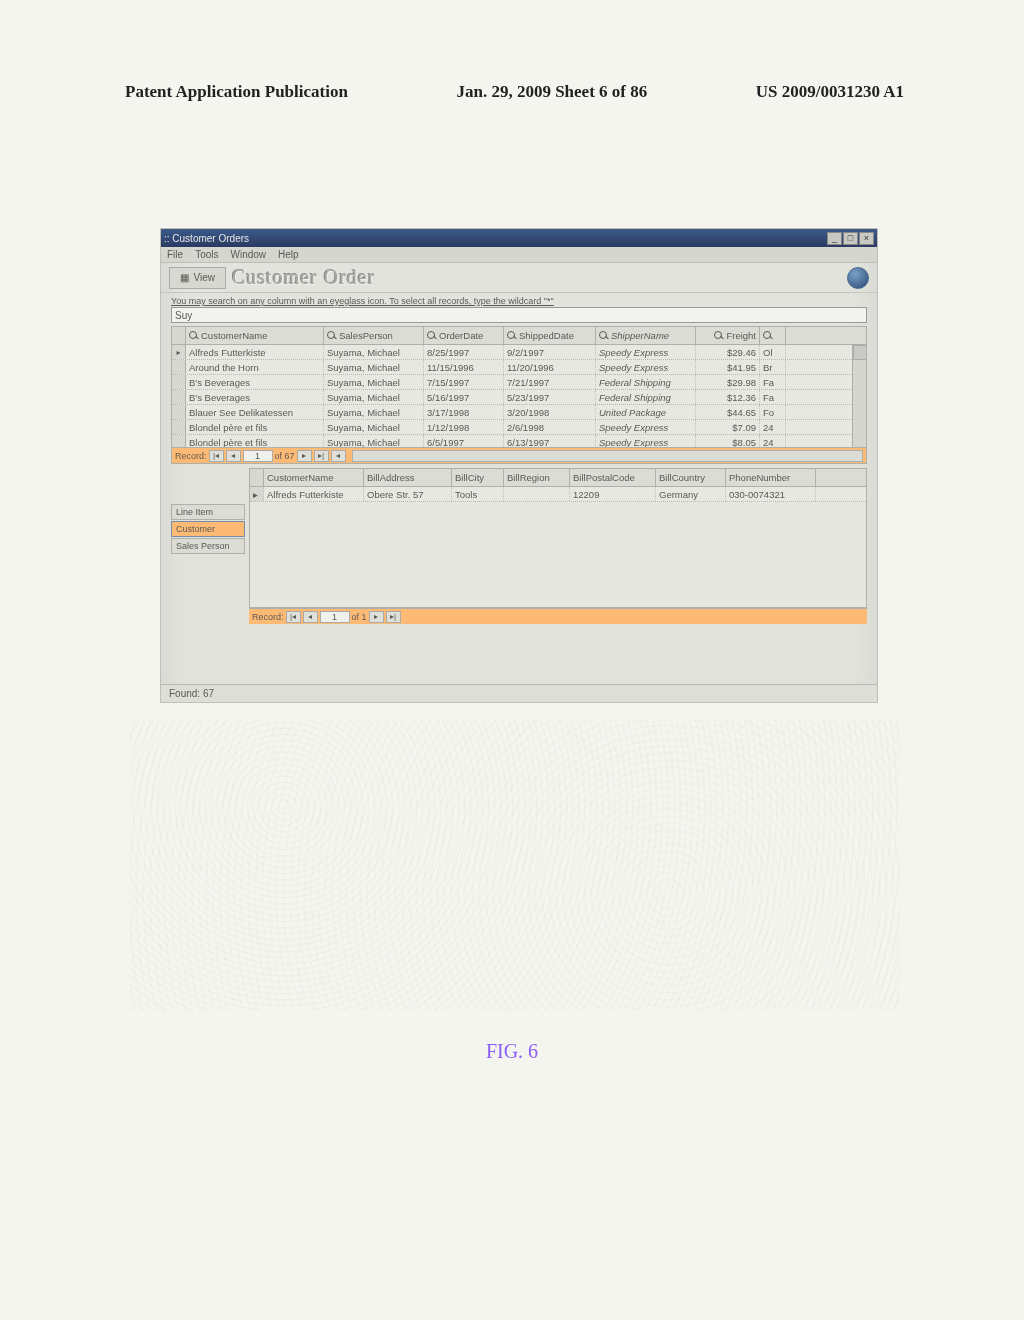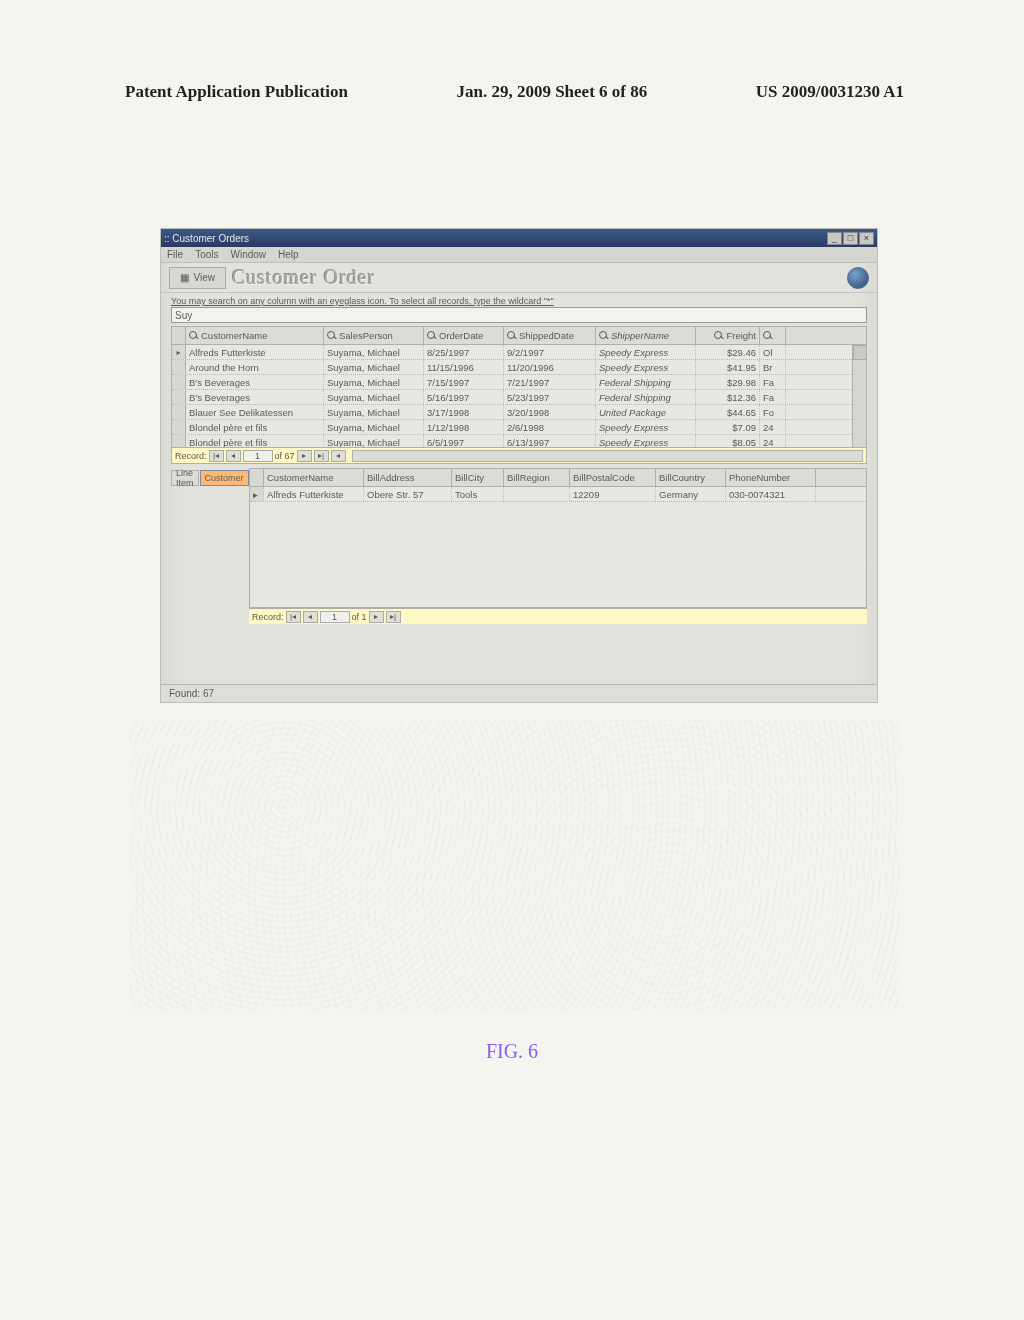--- a/index.html
+++ b/index.html
@@ -185,21 +185,21 @@
   }
   .grid .scroll::before, .grid .scroll::after {
     content: ""; position: absolute; left: 0; width: 100%; height: 13px;
     background: #cacac4; border: 1px solid #aaa;
   }
   .grid .scroll::before { top: 0; }
   .grid .scroll::after { bottom: 0; }
   .recnav {
     display: flex; align-items: center;
     height: 16px;
-    background: #fef9c3;
+    background: #fdba74;
     border-top: 1px solid #b0b0aa;
     font-size: 9px;
     padding: 0 3px;
     gap: 2px;
   }
   .recnav .nb {
     width: 15px; height: 12px;
     background: #e0e0da; border: 1px solid #aaa;
     display:flex; align-items:center; justify-content:center;
     font-size: 8px;
@@ -212,25 +212,26 @@
   .recnav .hsb {
     flex: 1; height: 12px; background: #dcdcd6;
     border: 1px solid #b0b0aa; margin-left: 4px;
   }
   .sub-wrap {
     display: flex;
     margin: 4px 10px 0 10px;
     gap: 4px;
   }
   .tabs {
-    display: flex; flex-direction: row;
+    display: flex; flex-direction: column;
     gap: 1px;
     width: 74px;
     font-size: 9px;
     padding-top: 2px;
+    margin-top: 34px;
   }
   .tabs .tab {
     height: 16px;
     background: #dcdcd6;
     border: 1px solid #b0b0aa;
     display:flex; align-items:center;
     padding: 0 4px;
   }
   .tabs .tab.active {
     background: #fdba74;

